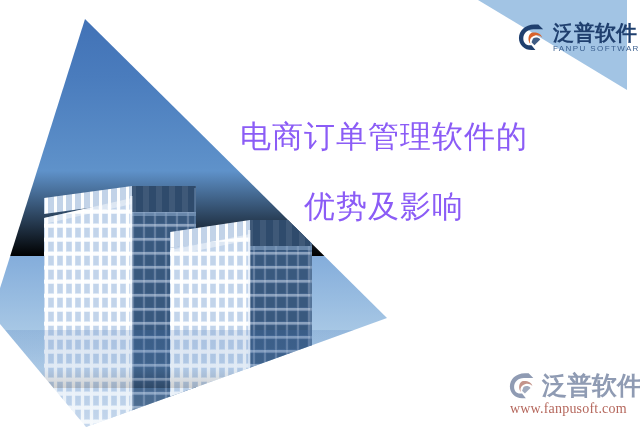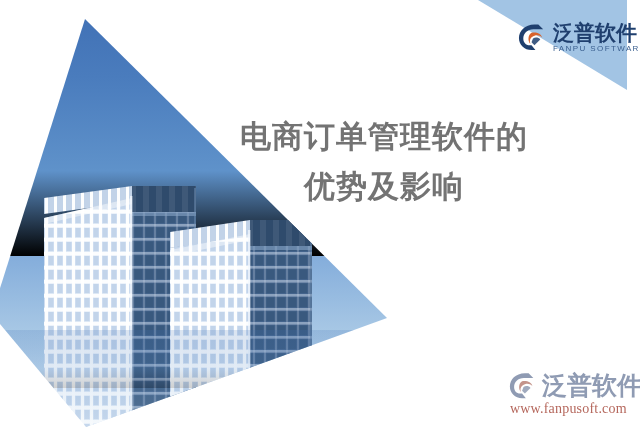--- a/index.html
+++ b/index.html
@@ -15,29 +15,29 @@
   .banner{
     position:absolute;top:0;left:0;width:640px;height:427px;
     pointer-events:none;
   }
 
   
   .title{
     position:absolute;
     left:228px; top:112px; width:312px;
     text-align:center;
-    color:#737373;
+    color:#8b5cf6;
     font-family:"Liberation Serif",serif;
     font-size:31px;
     line-height:50px;
     letter-spacing:1px;
-    font-weight:700;
+    font-weight:400;
     z-index:40;
   }
-  .title .l2{display:block;}
+  .title .l2{display:block;margin-top:20px;}
 
   
   .logo-tr{
     position:absolute;left:517px;top:22px;
     display:flex;align-items:center;gap:5px;z-index:60;
   }
   .logo-tr .mark{width:31px;height:31px;flex:none;}
   .logo-tr .txt{line-height:1;}
   .logo-tr .cn{
     font-family:"Liberation Sans",sans-serif;

